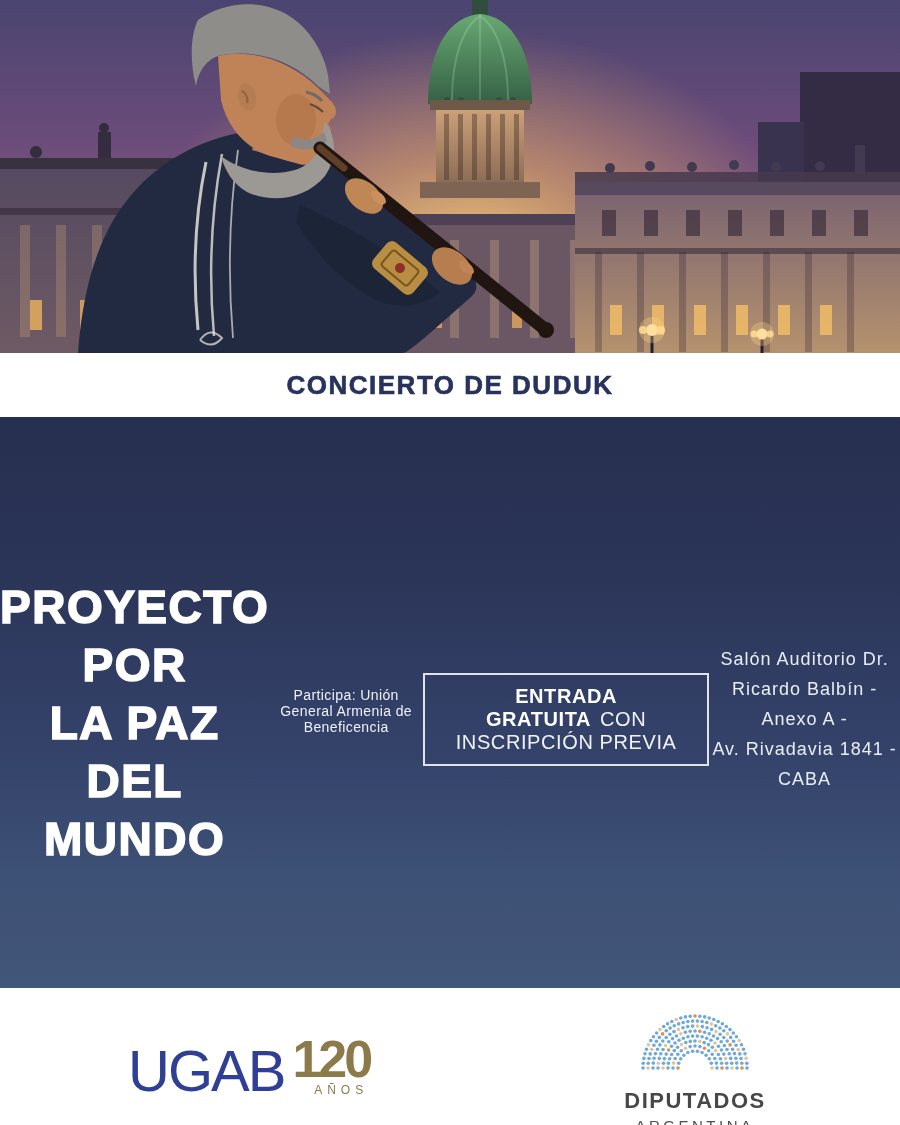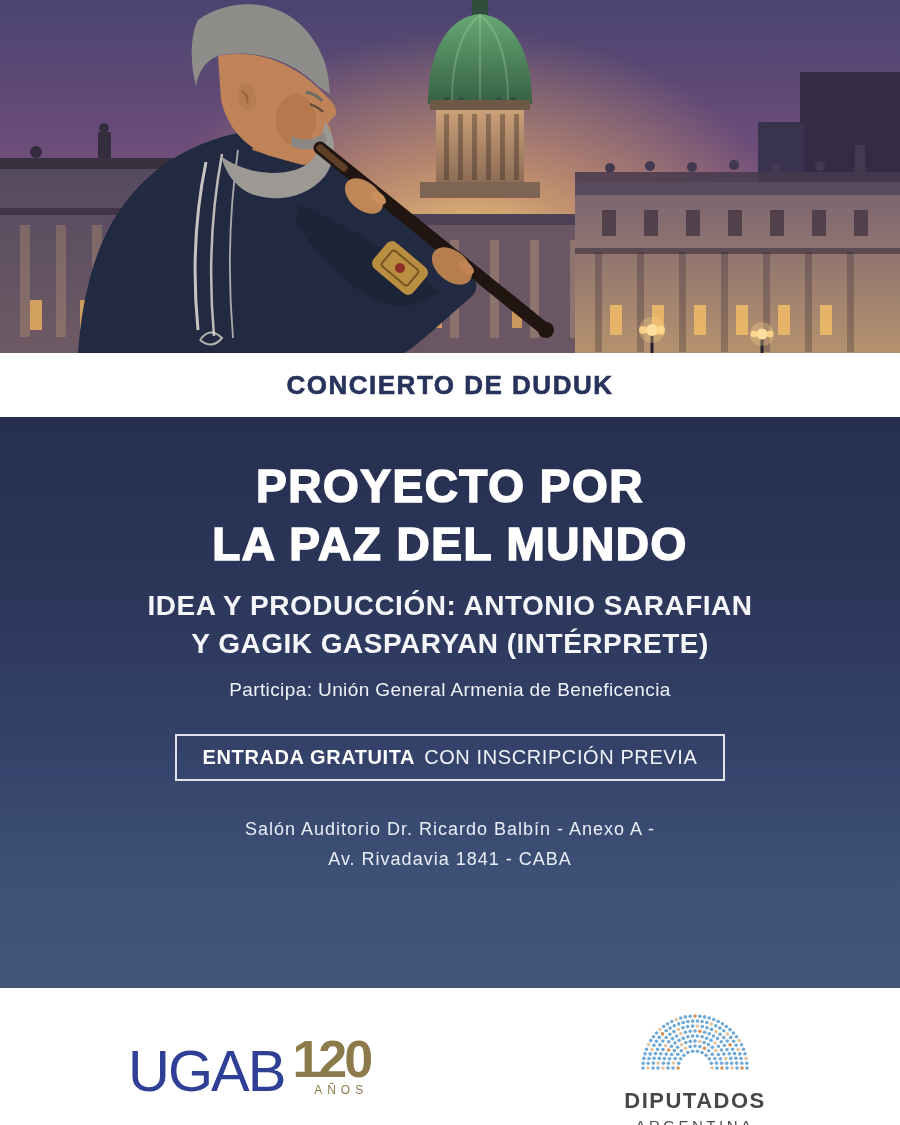--- a/index.html
+++ b/index.html
@@ -12,26 +12,26 @@
 
   
   .kicker-band{position:absolute;left:0;top:353px;width:900px;height:64px;background:#ffffff;
     display:flex;align-items:center;justify-content:center;}
   .kicker{color:#27335c;font-size:26px;font-weight:bold;letter-spacing:1.5px;
     -webkit-text-stroke:0.6px #27335c;}
 
   
   .main{position:absolute;left:0;top:417px;width:900px;height:571px;
     background:linear-gradient(180deg,#262f4f 0%,#2b3558 28%,#34426a 58%,#3d5075 80%,#425679 100%);
-    display:flex;flex-direction:column;align-items:center;text-align:center;color:#ffffff;}
+    display:flex;flex-direction:row;align-items:center;text-align:center;color:#ffffff;}
   .title{margin-top:40px;font-size:46px;line-height:58px;font-weight:bold;letter-spacing:1.5px;
     -webkit-text-stroke:1.6px #ffffff;}
   .credits{margin-top:14px;font-size:28px;line-height:38px;font-weight:bold;letter-spacing:0.5px;color:#f4f6fa;}
   .invita{margin-top:38px;font-size:23px;font-weight:300;letter-spacing:1px;color:#f2f5fa;}
-  .participa{margin-top:16px;font-size:19px;font-weight:300;letter-spacing:0.4px;color:#eef2f8;}
+  .participa{margin-top:16px;font-size:14px;font-weight:300;letter-spacing:0.4px;color:#eef2f8;}
   .datetime{margin-top:37px;font-size:24px;font-weight:bold;letter-spacing:0.6px;}
   .ticket-box{margin-top:33px;border:2px solid rgba(255,255,255,0.85);padding:10px 26px;
     font-size:20px;letter-spacing:0.6px;display:inline-block;}
   .ticket-box .hl{font-weight:bold;}
   .ticket-box .rest{font-weight:300;margin-left:0.45em;color:#f0f3f9;}
   .venue{margin-top:33px;font-size:18px;line-height:30px;font-weight:300;letter-spacing:1px;color:#e9eef6;}
 
   
   .footer{position:absolute;left:0;top:988px;width:900px;height:137px;background:#ffffff;}
   .ugab-logo{position:absolute;left:128px;top:48px;display:flex;align-items:flex-end;}
@@ -259,24 +259,20 @@
   </div>
 
   <div class="kicker-band">
     <div class="kicker">CONCIERTO DE DUDUK</div>
   </div>
 
   <div class="main">
     <div class="title">
       <div>PROYECTO POR</div>
       <div>LA PAZ DEL MUNDO</div>
-    </div>
-    <div class="credits">
-      <div>IDEA Y PRODUCCIÓN: ANTONIO SARAFIAN</div>
-      <div>Y GAGIK GASPARYAN (INTÉRPRETE)</div>
     </div>
     <div class="participa">Participa: Unión General Armenia de Beneficencia</div>
     <div class="ticket-box">
       <span class="hl">ENTRADA GRATUITA</span><span class="rest">CON INSCRIPCIÓN PREVIA</span>
     </div>
     <div class="venue">
       <div>Salón Auditorio Dr. Ricardo Balbín - Anexo A -</div>
       <div>Av. Rivadavia 1841 - CABA</div>
     </div>
   </div>

